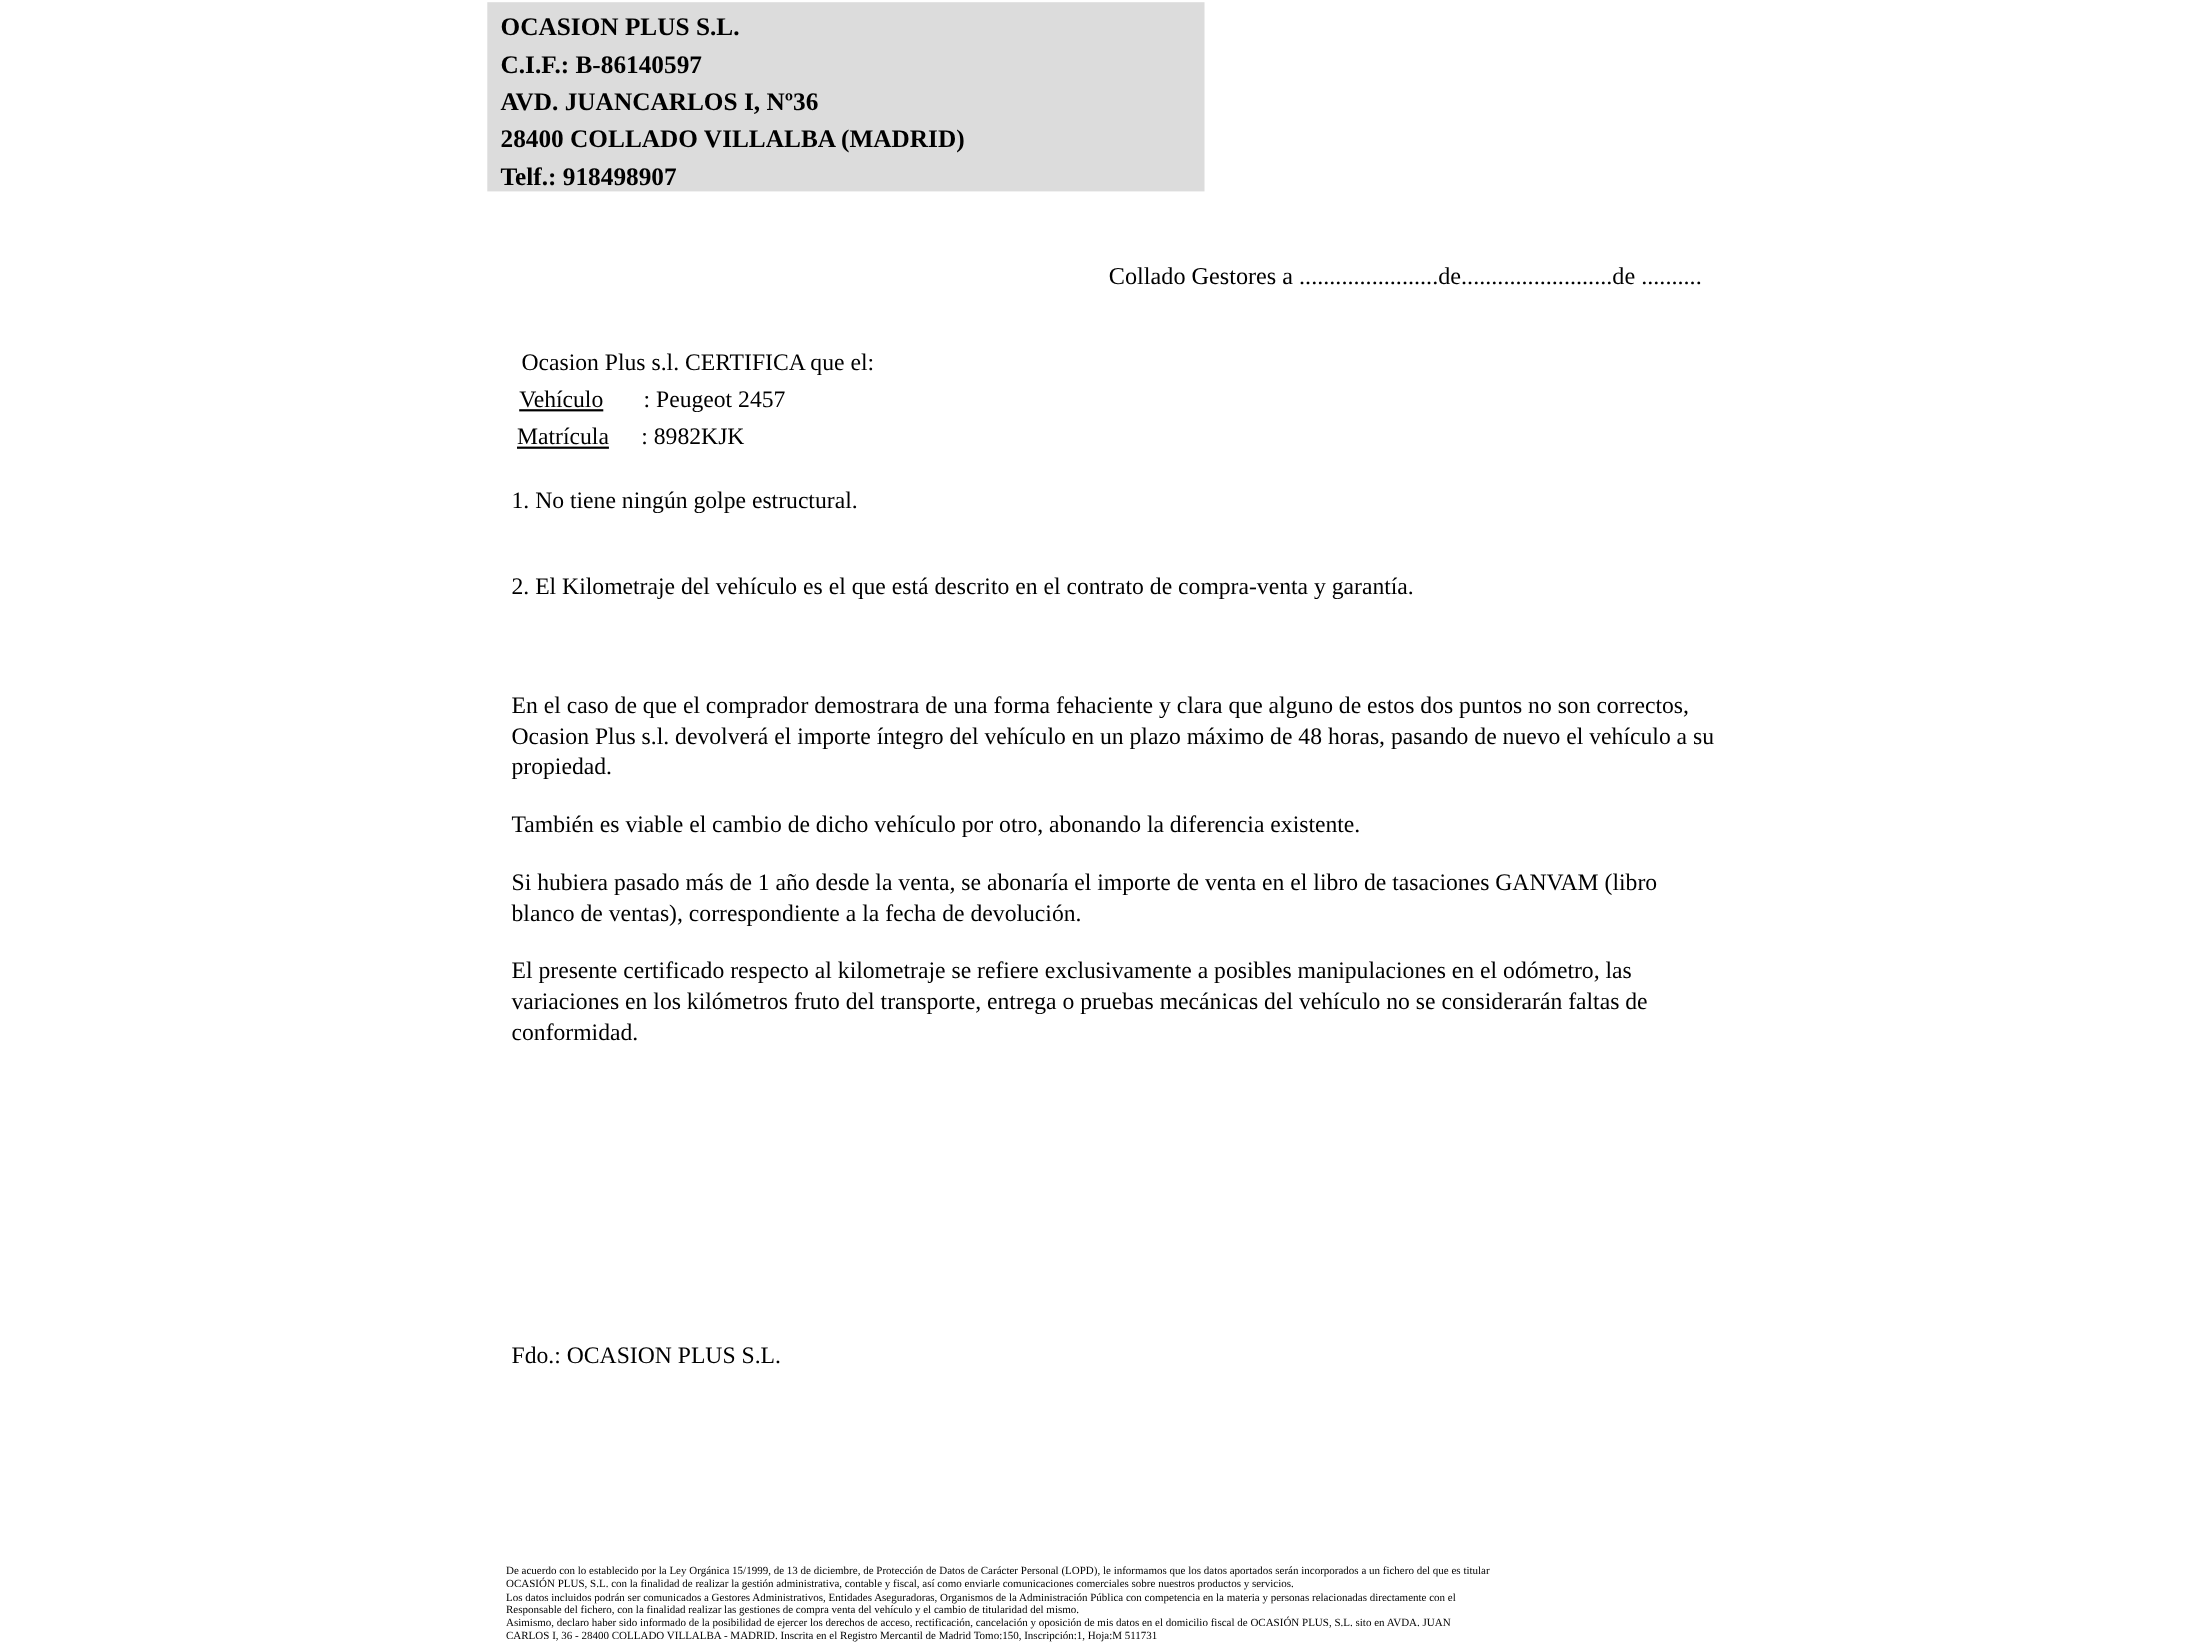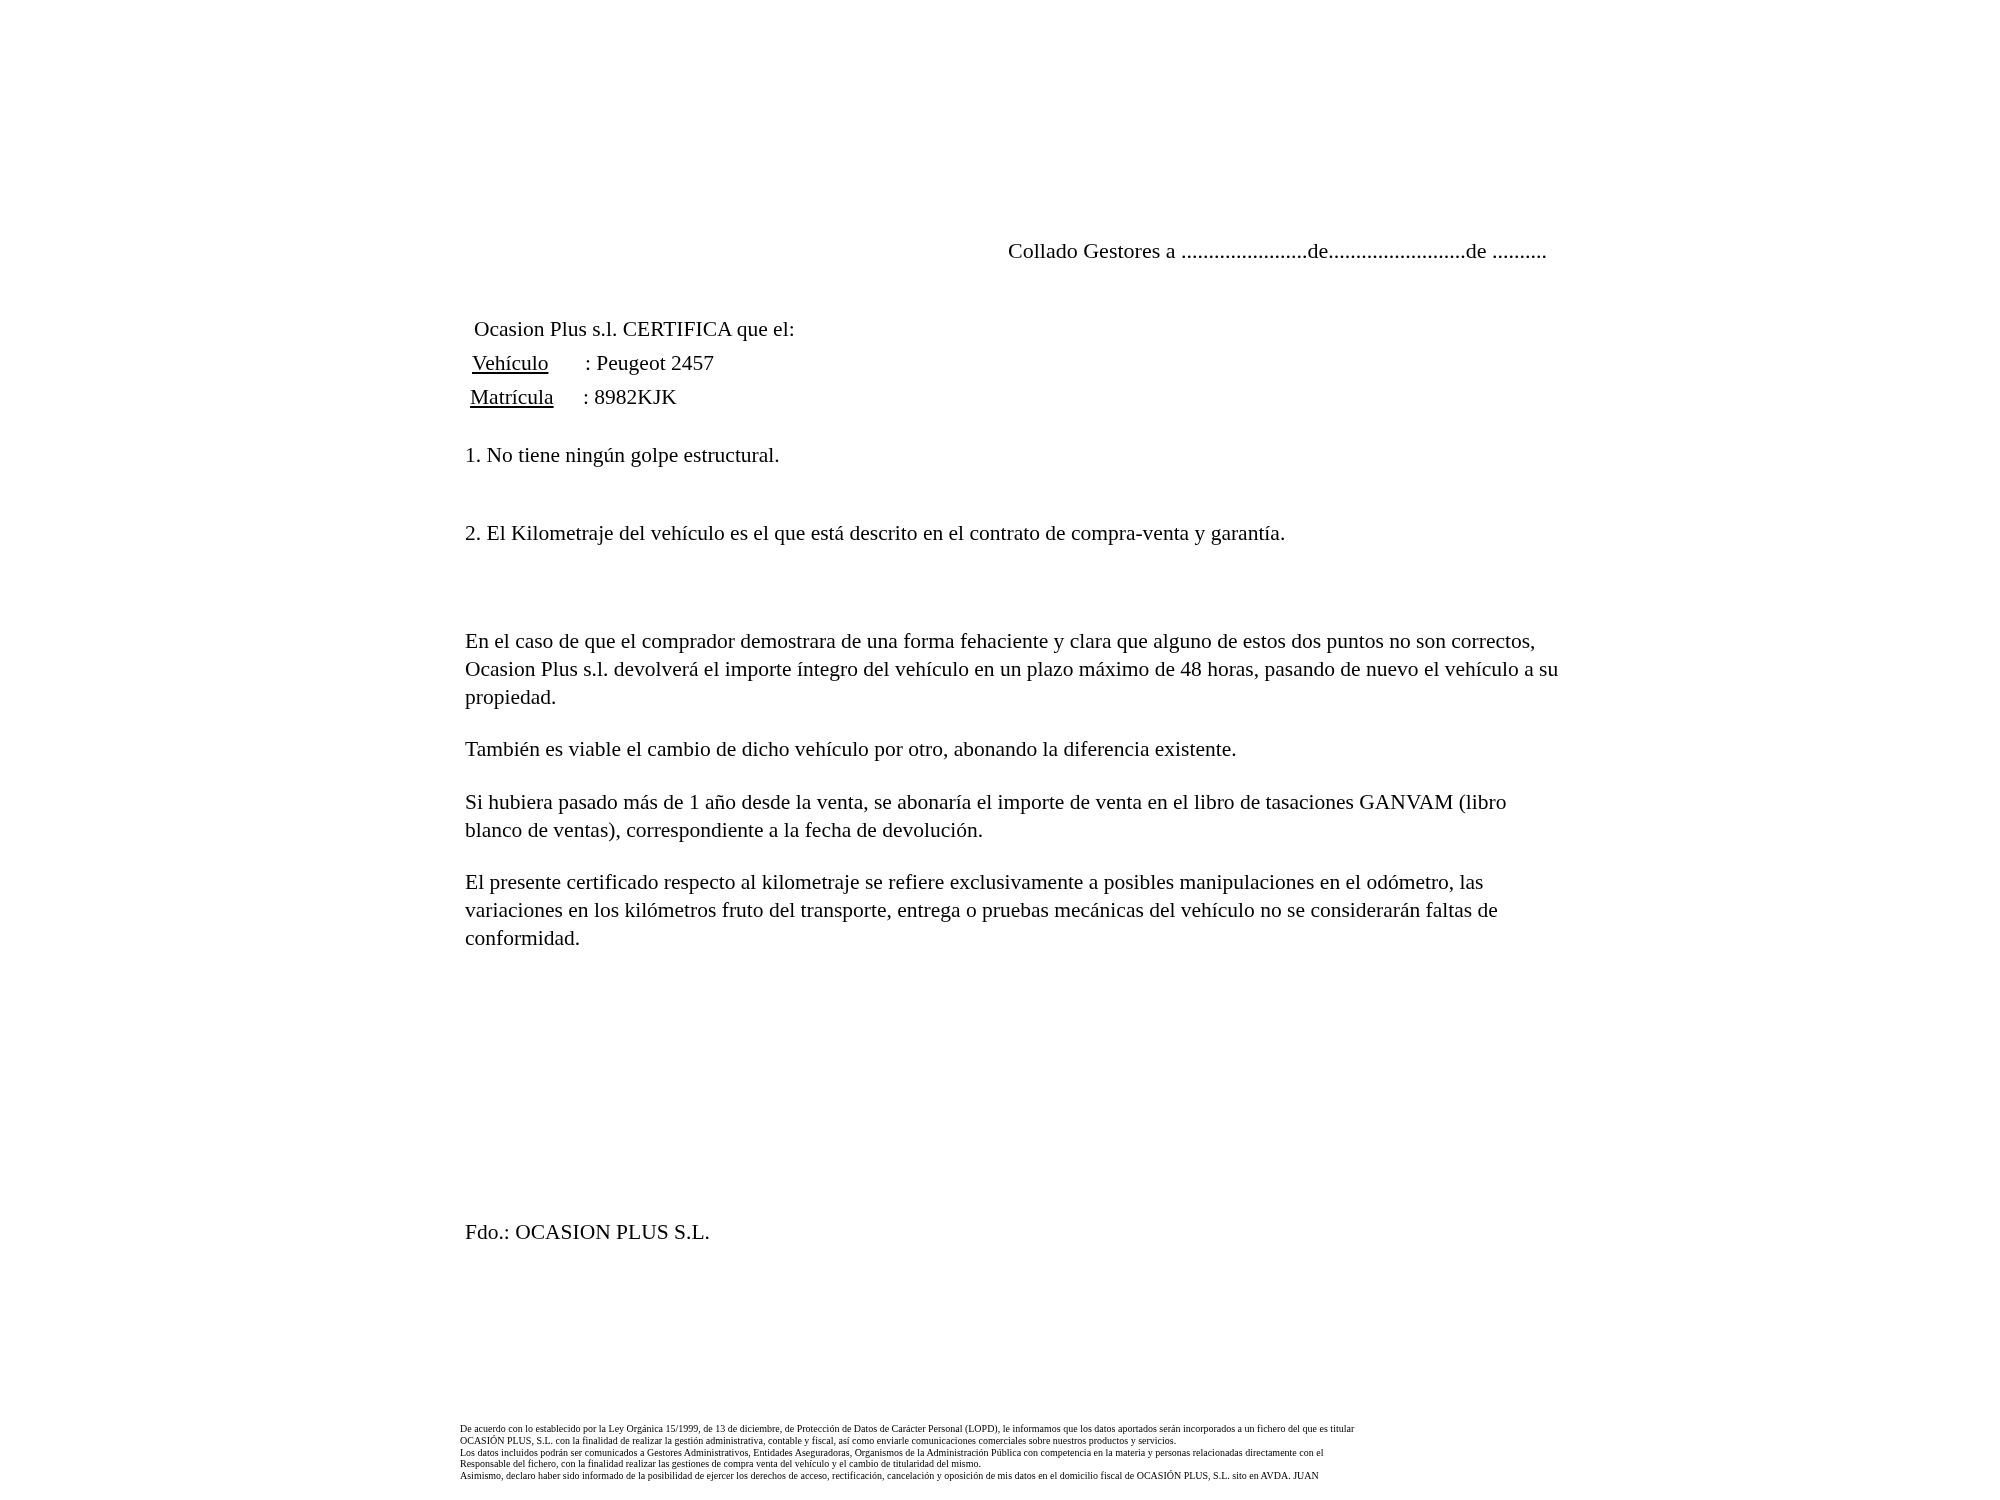--- a/index.html
+++ b/index.html
@@ -89,20 +89,27 @@
     font-size: 10px;
     line-height: 11.8px;
     white-space: nowrap;
   }
 </style>
 </head>
 <body>
 
 <div id="page">
 
+  <div id="company-box" class="abs" style="background: rgb(220, 220, 220);">
+    <div class="hline">OCASION PLUS S.L.</div>
+    <div class="hline">C.I.F.: B-86140597</div>
+    <div class="hline">AVD. JUANCARLOS I, Nº36</div>
+    <div class="hline">28400 COLLADO VILLALBA (MADRID)</div>
+    <div class="hline">Telf.: 918498907</div>
+  </div>
 
   <div id="date-line" class="abs">Collado Gestores a .......................de.........................de ..........</div>
 
   <div id="cert-intro" class="abs body-text">Ocasion Plus s.l. CERTIFICA que el:</div>
 
   <div id="vehicle-row" class="abs body-text kv-row">
     <span class="kv-label">Vehículo</span><span class="kv-value">: Peugeot 2457</span>
   </div>
 
   <div id="plate-row" class="abs body-text kv-row">
@@ -118,15 +125,16 @@
   <div id="para-4" class="abs body-text para">El presente certificado respecto al kilometraje se refiere exclusivamente a posibles manipulaciones en el odómetro, las variaciones en los kilómetros fruto del transporte, entrega o pruebas mecánicas del vehículo no se considerarán faltas de conformidad.</div>
 
   <div id="signature" class="abs body-text">Fdo.: OCASION PLUS S.L.</div>
 
   <div id="legal" class="abs">
     <div class="legal-line">De acuerdo con lo establecido por la Ley Orgánica 15/1999, de 13 de diciembre, de Protección de Datos de Carácter Personal (LOPD), le informamos que los datos aportados serán incorporados a un fichero del que es titular</div>
     <div class="legal-line">OCASIÓN PLUS, S.L. con la finalidad de realizar la gestión administrativa, contable y fiscal, así como enviarle comunicaciones comerciales sobre nuestros productos y servicios.</div>
     <div class="legal-line">Los datos incluidos podrán ser comunicados a Gestores Administrativos, Entidades Aseguradoras, Organismos de la Administración Pública con competencia en la materia y personas relacionadas directamente con el</div>
     <div class="legal-line">Responsable del fichero, con la finalidad realizar las gestiones de compra venta del vehículo y el cambio de titularidad del mismo.</div>
     <div class="legal-line">Asimismo, declaro haber sido informado de la posibilidad de ejercer los derechos de acceso, rectificación, cancelación y oposición de mis datos en el domicilio fiscal de OCASIÓN PLUS, S.L. sito en AVDA. JUAN</div>
+    <div class="legal-line">CARLOS I, 36 - 28400 COLLADO VILLALBA - MADRID. Inscrita en el Registro Mercantil de Madrid Tomo:150, Inscripción:1, Hoja:M 511731</div>
   </div>
 
 </div>
 
 </body></html>

